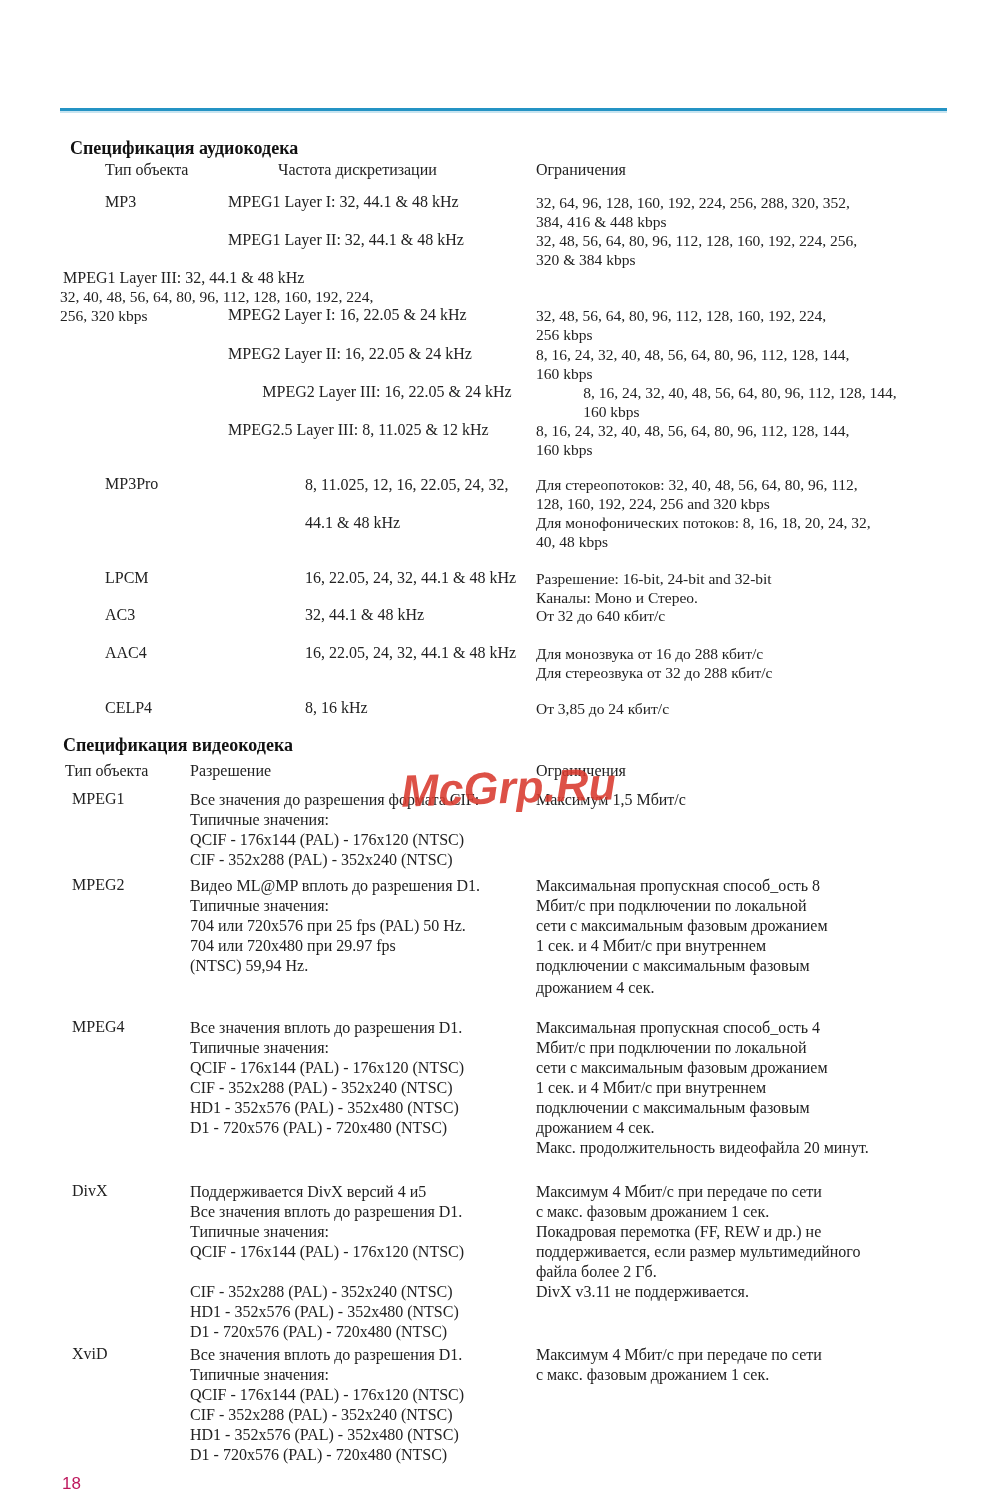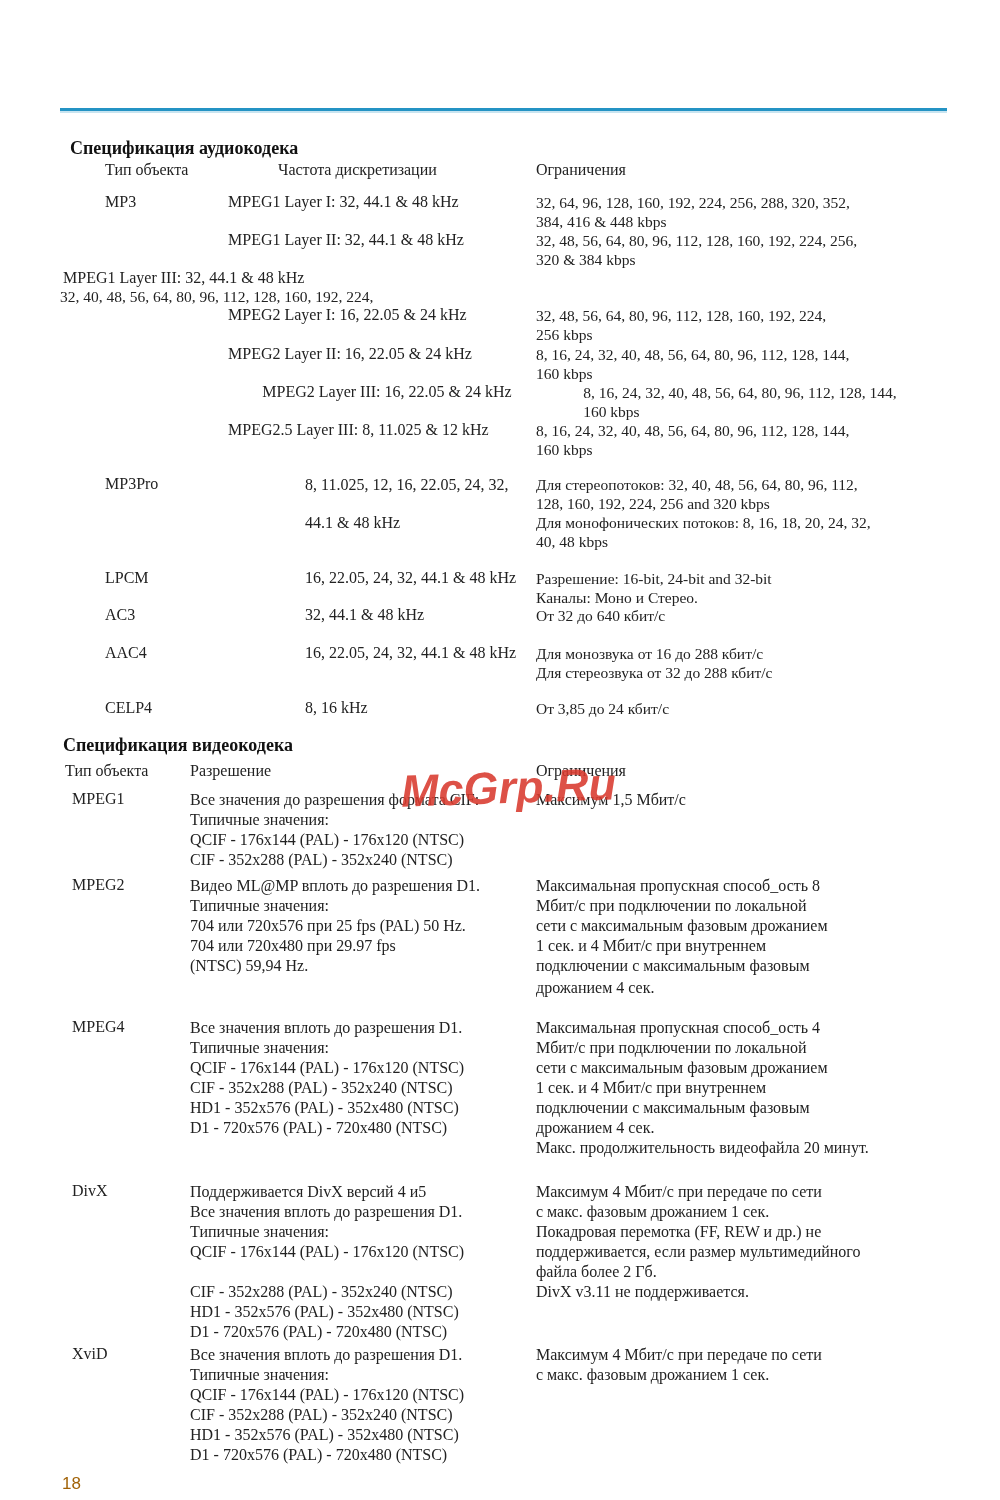--- a/index.html
+++ b/index.html
@@ -22,21 +22,21 @@
   .vc1{width:130px;padding-left:12px;box-sizing:border-box;font-size:16px;white-space:nowrap;}
   .vc1.hdrpad{padding-left:5px;}
   .vc2{width:346px;box-sizing:border-box;font-size:16px;}
   .vc3{width:464px;font-size:16px;}
   .vl{line-height:20px;min-height:20px;white-space:nowrap;}
   .hdr{font-size:16px;}
   .watermark{position:absolute;left:401px;top:716px;font-family:"Liberation Sans", sans-serif;
              font-style:italic;font-weight:bold;font-size:45px;color:#d93a2e;opacity:0.88;
              transform:rotate(-2deg);letter-spacing:0px;white-space:nowrap;}
   .pagenum{position:absolute;left:62px;top:1428px;font-family:"Liberation Sans", sans-serif;
-           font-size:17px;color:#a16207;}
+           font-size:17px;color:#be185d;}
 </style>
 </head>
 <body>
 
 <div class="page">
 
   <div class="rule rule-shadow" style="top:62px;"></div>
 
   <div class="sec-title" style="left:70px;top:92px;">Спецификация аудиокодека</div>
 
@@ -60,20 +60,21 @@
     <div class="ac3">
       <div class="al">32, 48, 56, 64, 80, 96, 112, 128, 160, 192, 224, 256,</div>
       <div class="al">320 &amp; 384 kbps</div>
     </div>
   </div>
   <div class="arow" style="top:223px;flex-direction:column;">
     <div class="ac1"></div>
     <div class="ac2">MPEG1 Layer III: 32, 44.1 &amp; 48 kHz</div>
     <div class="ac3">
       <div class="al">32, 40, 48, 56, 64, 80, 96, 112, 128, 160, 192, 224,</div>
+      <div class="al">256, 320 kbps</div>
     </div>
   </div>
   <div class="arow" style="top:260px;">
     <div class="ac1"></div>
     <div class="ac2">MPEG2 Layer I: 16, 22.05 &amp; 24 kHz</div>
     <div class="ac3">
       <div class="al">32, 48, 56, 64, 80, 96, 112, 128, 160, 192, 224,</div>
       <div class="al">256 kbps</div>
     </div>
   </div>

